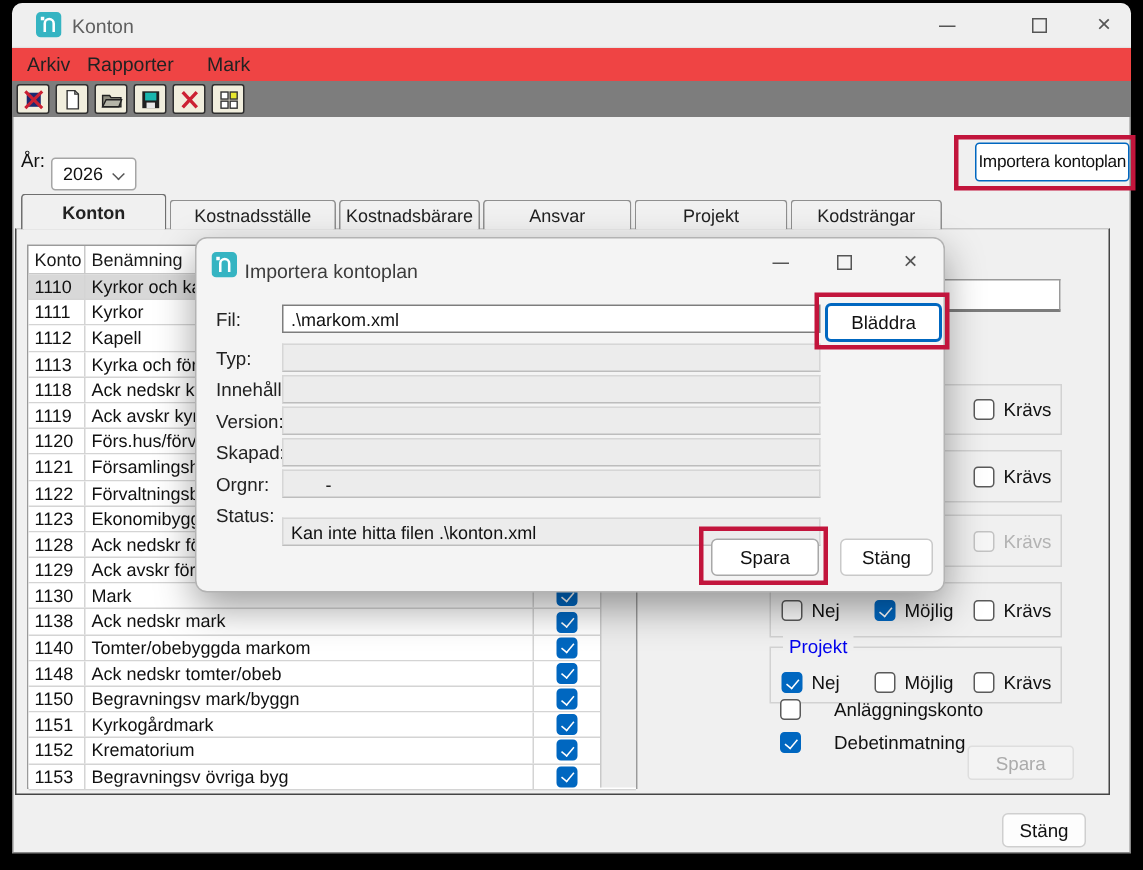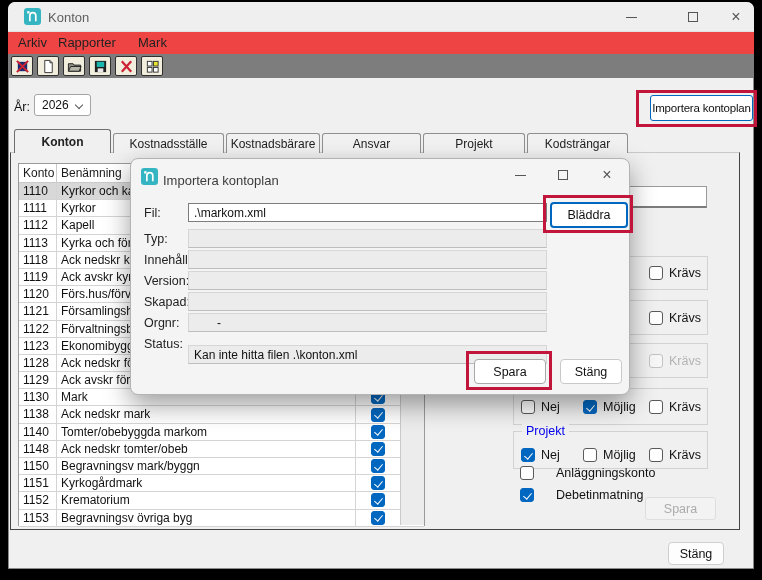--- a/index.html
+++ b/index.html
@@ -17,21 +17,21 @@
 .gclose{font-size:16px;line-height:1;color:#555}
 
 #menubar{left:8px;top:32px;width:746px;height:22px;background:#ef4444}
 .menuitem{position:absolute;top:3px;font-size:13px;color:#222;padding:0 4px}
 
 #toolbar{left:8px;top:54px;width:746px;height:24px;background:#7d7d7d}
 .tbtn{position:absolute;top:2px;width:22px;height:20px;background:#f1eedd;border:1px solid #2f2f2f;border-radius:2px;display:flex;align-items:center;justify-content:center}
 .tbtn svg{width:15px;height:15px}
 
 #year-label{left:14px;top:100px;font-size:12.5px;color:#111}
-#year-select{left:34px;top:94px;width:57px;height:22px;background:#fff;border:1px solid #a5a5a5;border-radius:3px;font-size:12px;color:#111;display:flex;align-items:center;padding-left:7px}
+#year-select{left:34px;top:105px;width:57px;height:22px;background:#fff;border:1px solid #a5a5a5;border-radius:3px;font-size:12px;color:#111;display:flex;align-items:center;padding-left:7px}
 #year-select .chev{position:absolute;right:8px;top:7px;width:6px;height:6px;border-right:1.5px solid #555;border-bottom:1.5px solid #555;transform:rotate(45deg)}
 #import-btn{left:650px;top:95px;width:103px;height:26px;background:#fff;border:1px solid #0067c0;border-radius:3px;font-size:11.5px;color:#111;display:flex;align-items:center;justify-content:center;letter-spacing:-.2px}
 
 .tab{position:absolute;top:133px;height:20px;background:#f1f1f1;border:1px solid #8f8f8f;border-bottom:none;border-radius:3px 3px 0 0;font-size:12px;color:#222;display:flex;align-items:center;justify-content:center;z-index:2}
 .tab.active{top:129px;height:24px;background:#f0f0f0;font-weight:bold;border-color:#6f6f6f;z-index:4}
 
 #panel{left:10px;top:152px;width:730px;height:378px;background:#f0f0f0;border:1px solid #454545;border-top-color:#c9c9c9;z-index:1}
 
 #table{left:18px;top:163px;width:407px;height:363px;border:1px solid #9a9a9a;background:#fff;z-index:2}
 #table-head{display:flex;height:19px;border-bottom:1px solid #c9c9c9;padding-right:24px;font-size:12px;color:#1a1a1a}

